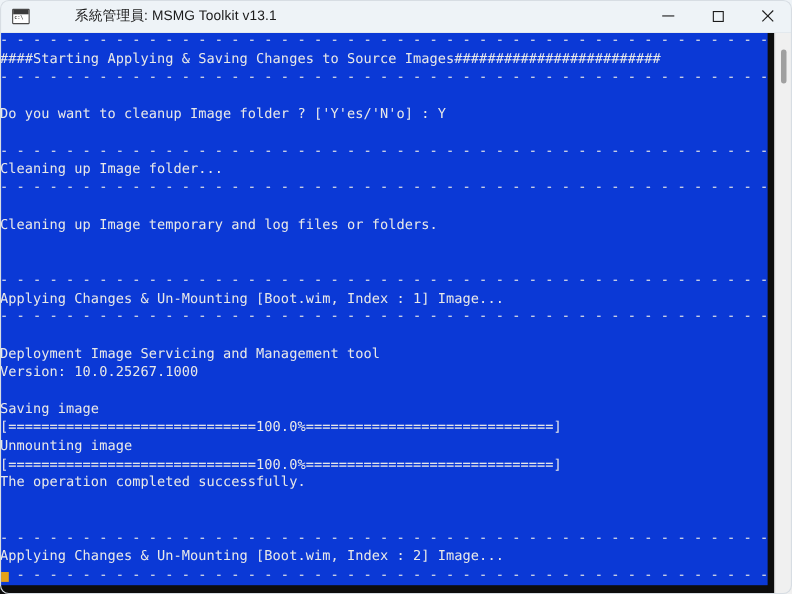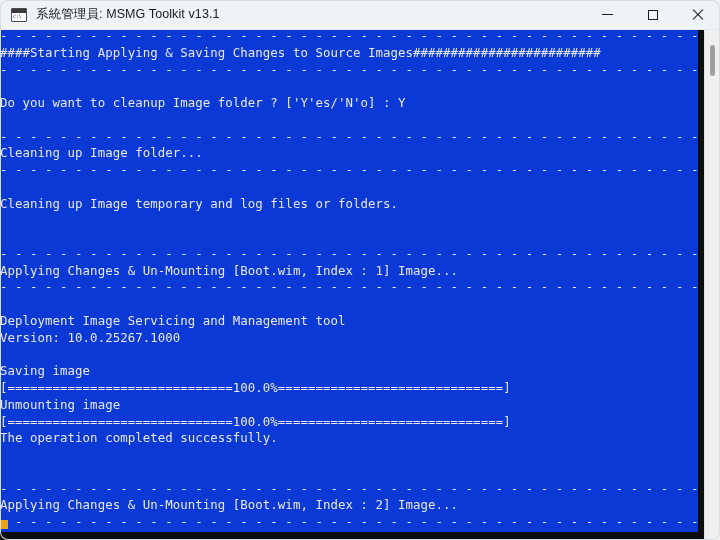--- a/index.html
+++ b/index.html
@@ -67,20 +67,21 @@
     letter-spacing: -0.3px;
   }
 
   .title-text {
     font-family: "Liberation Sans", sans-serif;
     font-size: 12.5px;
     color: #1b1b1b;
     letter-spacing: 0.1px;
     white-space: nowrap;
     flex: 1 1 auto;
+    margin-left: 32px;
   }
 
   .winbtns {
     display: flex;
     align-items: stretch;
     height: 30px;
     flex: 0 0 auto;
   }
   .winbtn {
     width: 45px;

